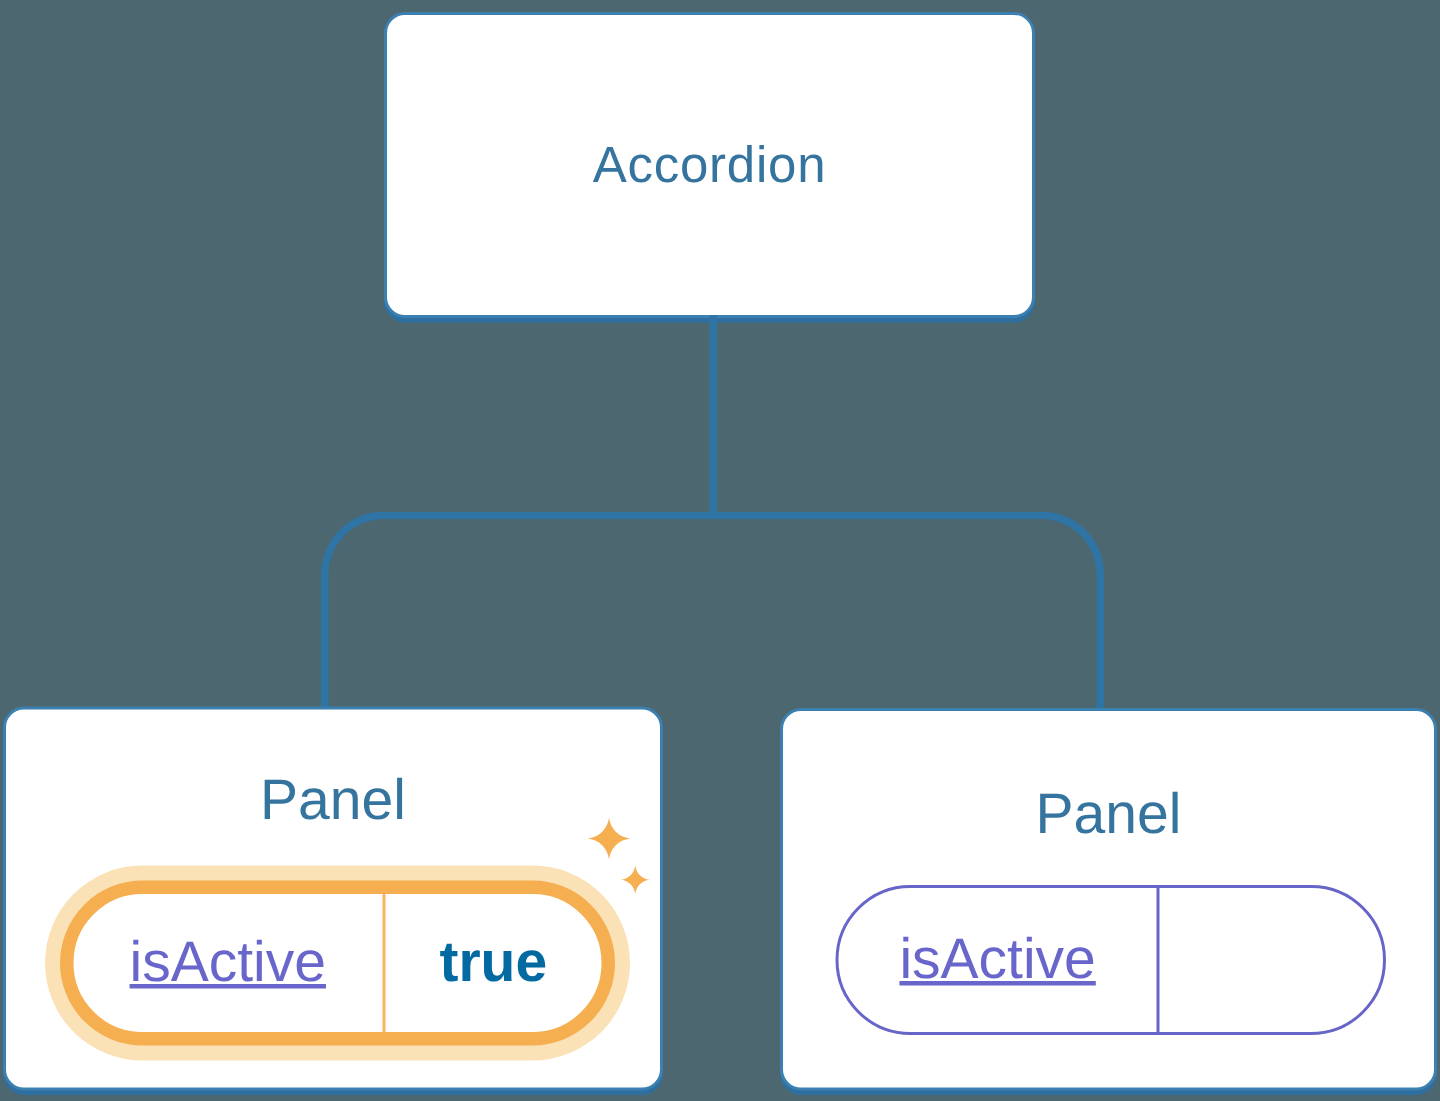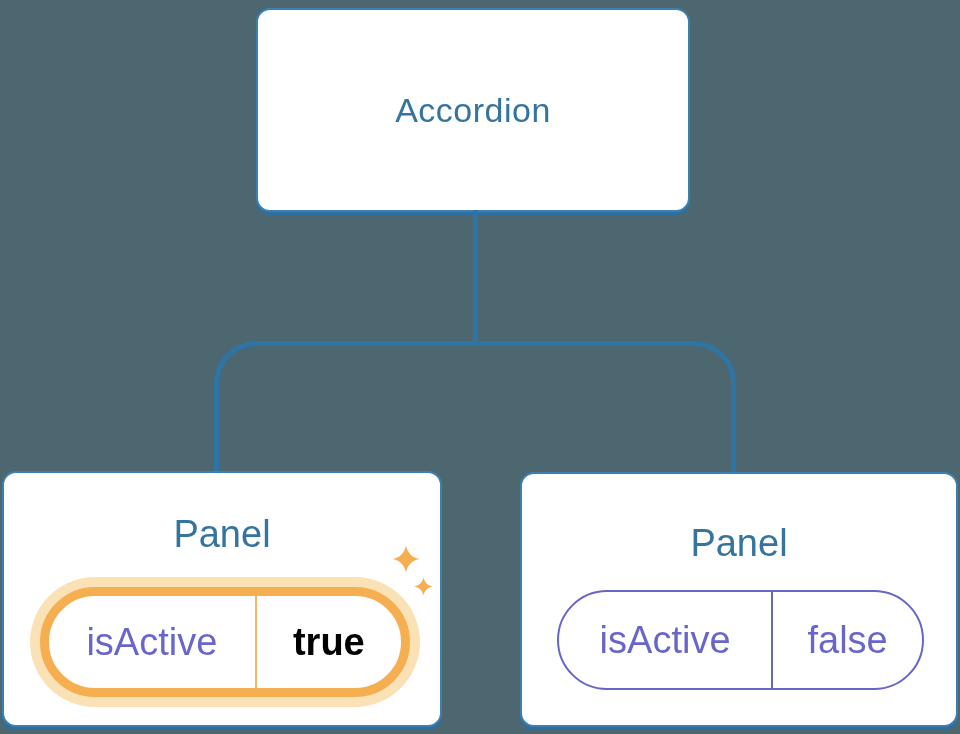--- a/index.html
+++ b/index.html
@@ -87,31 +87,32 @@
   .pill-inactive {
     left: 35px; top: 116px;
     width: 367px; height: 100px;
     border: 2px solid #6865C9;
   }
   .pill-key {
     flex: 0 0 59%;
     display: flex; align-items: center; justify-content: center;
     color: #6966CB;
     box-sizing: border-box;
+    text-decoration: underline;
   }
   .pill-active  .pill-key { border-right: 2px solid #F5B766; }
   .pill-inactive .pill-key { border-right: 2px solid #6865C9; }
   .pill-value {
     flex: 1 1 auto;
     display: flex; align-items: center; justify-content: center;
     color: #6966CB;
   }
   .pill-active .pill-value {
     font-weight: 700;
-    color: #000000;
+    color: #0369a1;
   }
 
   
   .sparkle { position: absolute; }
   .sparkle-big   { left: 388px; top: 72px;  width: 28px; height: 28px; }
   .sparkle-small { left: 410px; top: 104px; width: 19px; height: 19px; }
 </style>
 </head>
 <body>
 
@@ -138,17 +139,16 @@
     <svg class="sparkle sparkle-small" viewBox="0 0 24 24">
       <path d="M12 0C12.9 6.6 17.4 11.1 24 12C17.4 12.9 12.9 17.4 12 24C11.1 17.4 6.6 12.9 0 12C6.6 11.1 11.1 6.6 12 0Z" fill="#F5AF51"></path>
     </svg>
   </div>
 
   <div class="node node-panel-right">
     <div class="panel-title">Panel</div>
 
     <div class="state-pill pill-inactive">
       <div class="pill-key">isActive</div>
-      <div class="pill-value">false</div>
     </div>
   </div>
 
 </div>
 
 </body></html>

